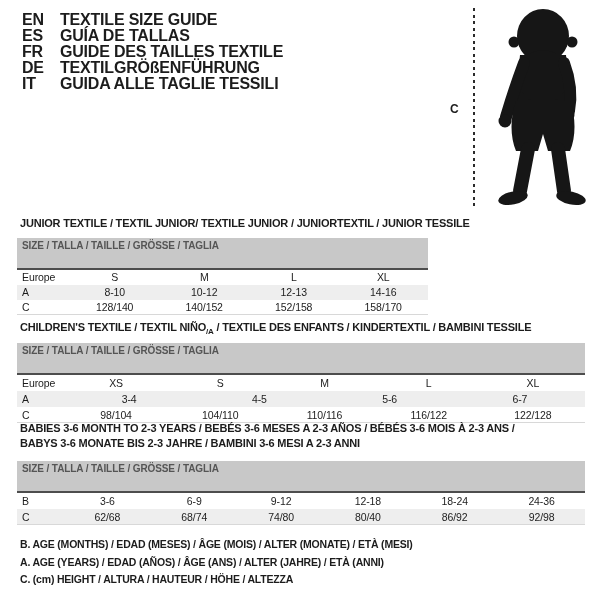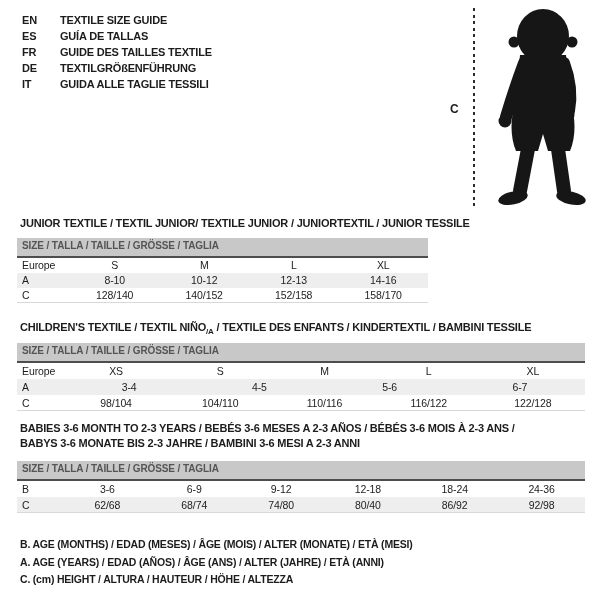--- a/index.html
+++ b/index.html
@@ -2,38 +2,38 @@
 <html><head>
 <meta charset="utf-8">
 <style>
   * { margin:0; padding:0; box-sizing:border-box; }
   html,body { width:600px; height:600px; background:#ffffff; overflow:hidden;
     font-family:"Liberation Sans", sans-serif; color:#1c1c1c; }
   .abs { position:absolute; }
 
   
   .lang-block { top:12px; left:22px; }
-  .lang-row { display:flex; height:16px; line-height:16px; font-size:11px; font-weight:700; letter-spacing:-0.2px; }
+  .lang-row { display:flex; height:16px; line-height:16px; font-size:16px; font-weight:700; letter-spacing:-0.2px; }
   .lang-code { width:38px; }
 
   
   .measure-line { left:473px; top:8px; width:2px; height:202px;
     background:repeating-linear-gradient(to bottom,#2b2b2b 0 3px,transparent 3px 6.5px); }
   .measure-label { left:450px; top:102px; font-size:12px; font-weight:700; }
   .baby-svg { left:486px; top:5px; }
 
   
   .sec-title { left:20px; width:565px; font-size:11px; font-weight:700; letter-spacing:-0.2px; line-height:15px; }
   .sub-a { font-size:8px; vertical-align:sub; }
 
   
   .size-table { left:17px; }
   .t1 { width:411px; }
   .t23 { width:568px; }
-  .bar { height:20px; line-height:16px; background:#c8c8c8; border-bottom:2px solid #4d4d4d;
+  .bar { height:32px; line-height:16px; background:#c8c8c8; border-bottom:2px solid #4d4d4d;
     color:#555555; font-size:10px; font-weight:700; padding-left:5px; letter-spacing:-0.1px; }
   .trow { display:flex; font-size:10.5px; letter-spacing:-0.1px; }
   .t1 .trow { height:15px; line-height:15px; }
   .t23 .trow { height:16px; line-height:16px; }
   .trow .lbl { padding-left:5px; text-align:left; }
   .t1 .lbl { width:53px; }
   .t23 .lbl { width:47px; }
   .trow .cell { flex:1; text-align:center; }
   .striped { background:#eeeeee; }
   .trow.last { border-bottom:1px solid #d8d8d8; }

